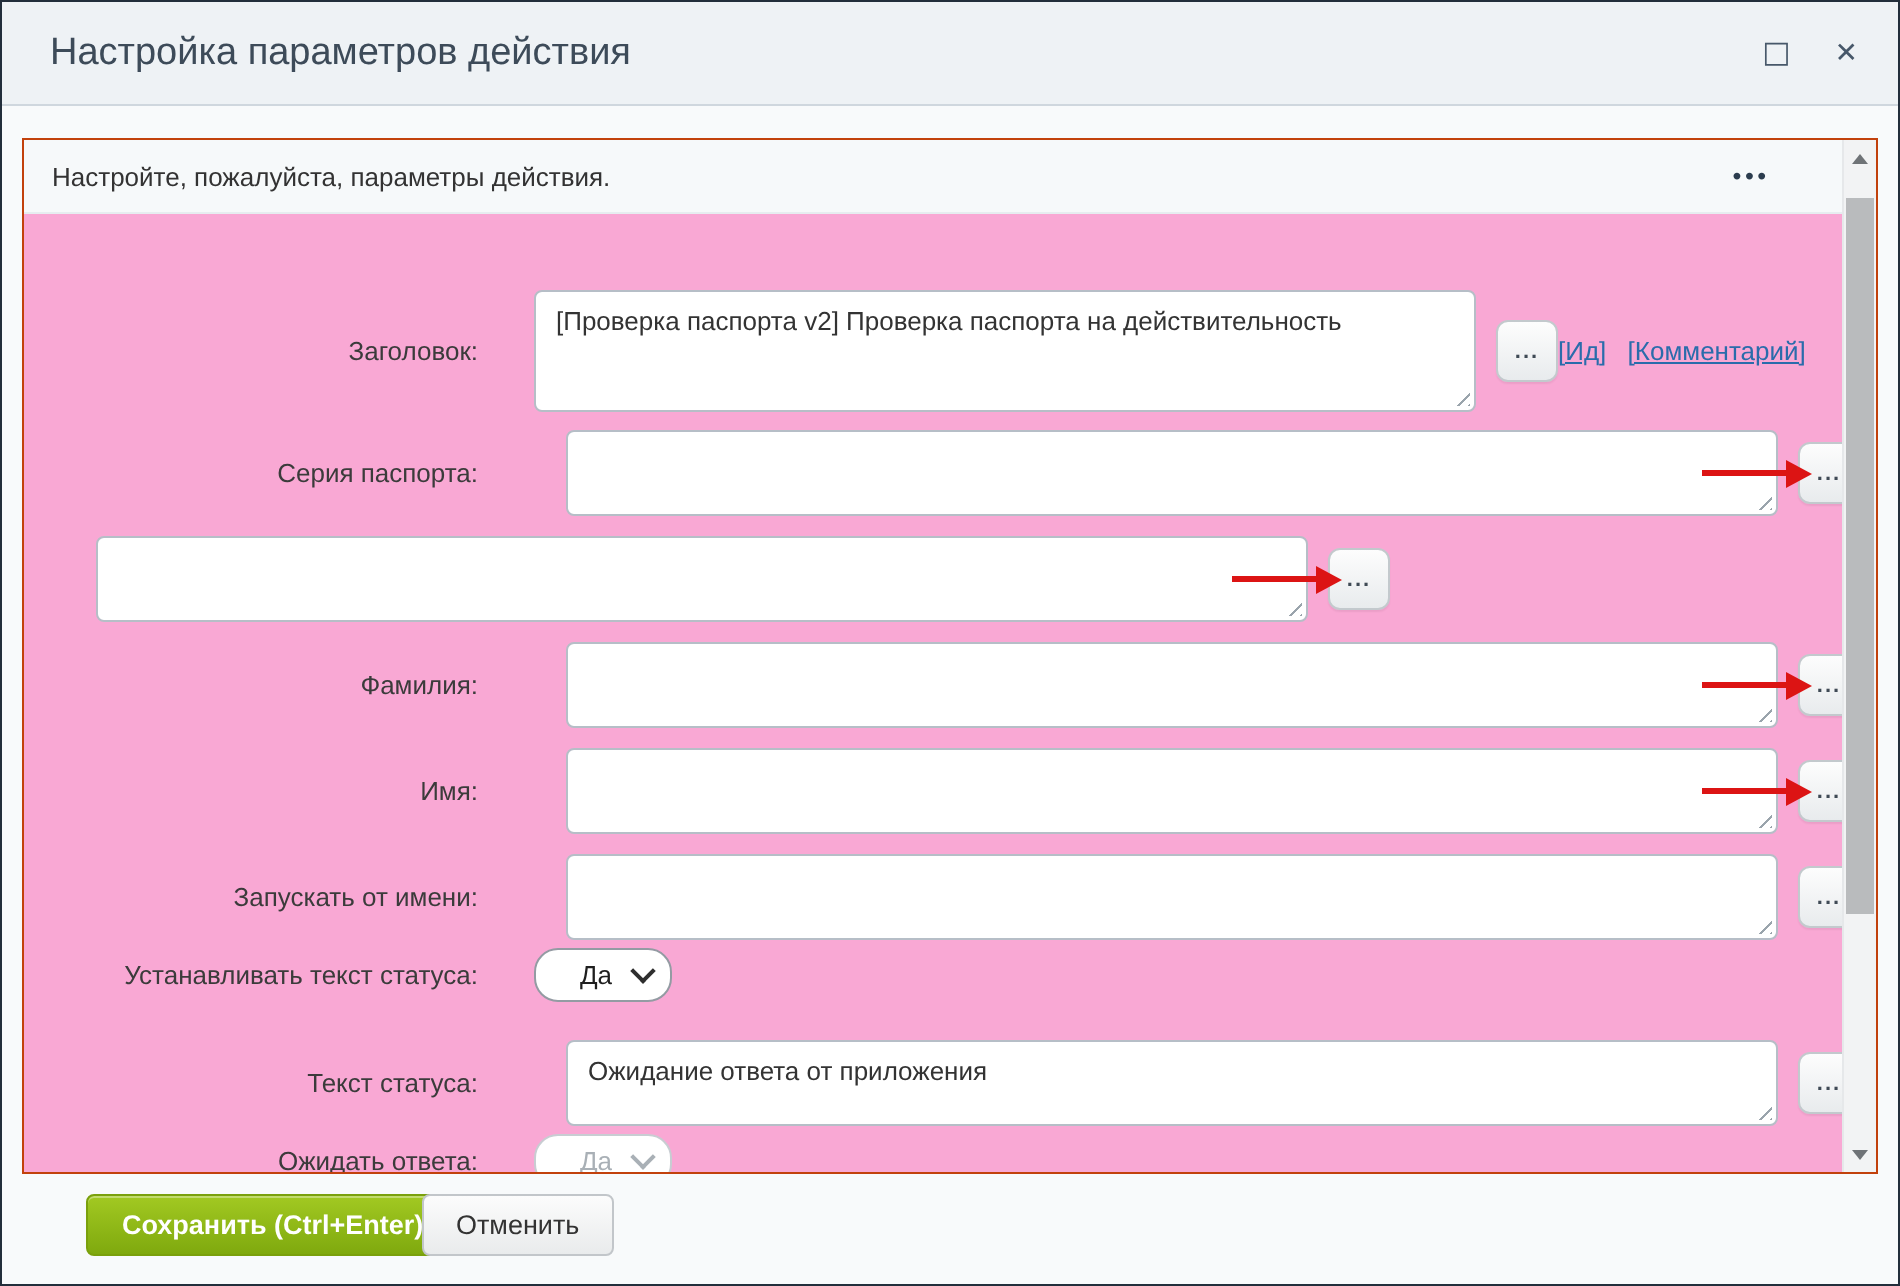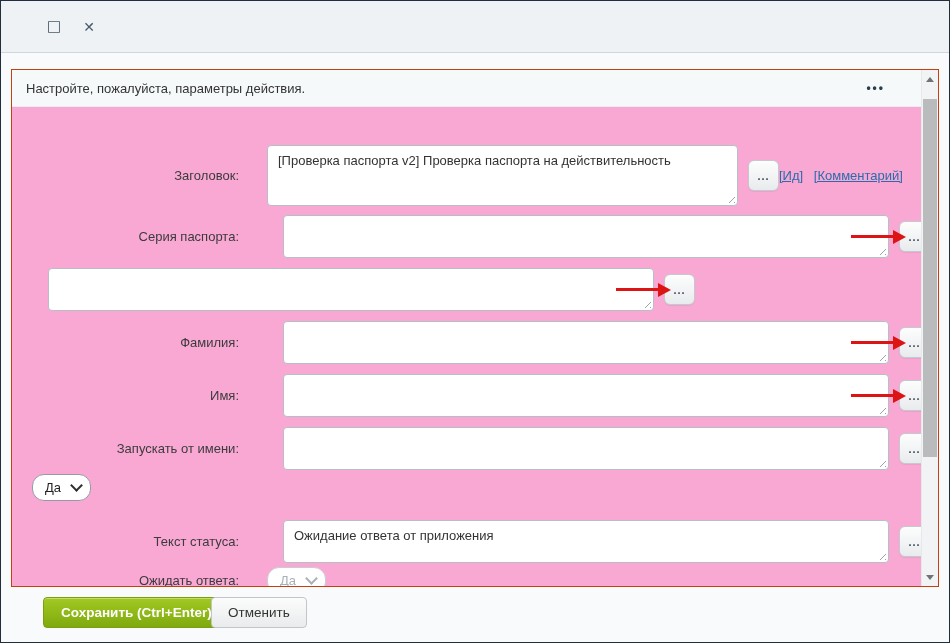--- a/index.html
+++ b/index.html
@@ -81,21 +81,21 @@
   .red-arrow .shaft{width:43px;height:3px;background:#dc1414;}
   .red-arrow .head{
     width:0;height:0;margin-left:-1px;
     border-left:13px solid #dc1414;
     border-top:7px solid transparent;border-bottom:7px solid transparent;
   }
   
   .select{
     height:27px;box-sizing:border-box;display:inline-flex;align-items:center;
     border:1px solid #949ba3;border-radius:12px;background:#fff;
-    padding:0 9px 0 12px;font-size:13px;color:#1f1f1f;cursor:pointer;
+    padding:0 9px 0 22px;font-size:13px;color:#1f1f1f;cursor:pointer;
   }
   .select .chev{
     width:7px;height:7px;border-right:2px solid #2e2e2e;border-bottom:2px solid #2e2e2e;
     transform:rotate(45deg);margin-left:11px;margin-top:-4px;
   }
   .select.disabled{color:#a9b0b6;border-color:#c8cdd2;cursor:default;}
   .select.disabled .chev{border-color:#a9b0b6;}
   
   .scrollbar{
     position:absolute;top:0;right:0;bottom:0;width:17px;
@@ -128,20 +128,21 @@
     background:linear-gradient(#fcfcfc,#e9ebec);
     border:1px solid #c2c6ca;
   }
 </style>
 </head>
 <body>
 
 <div class="dialog">
 
   <div class="titlebar">
+    <span class="title">Настройка параметров действия</span>
     <button class="winbtn">□</button>
     <button class="winbtn close">✕</button>
   </div>
 
   <div class="panel">
 
     <div class="panel-header">
       <span class="panel-msg">Настройте, пожалуйста, параметры действия.</span>
       <button class="menu-dots">•••</button>
     </div>
@@ -227,20 +228,21 @@
         <div class="ctl">
           <span class="ta-wrap">
             <textarea class="ta ta-sm" style=""></textarea>
             <i class="resizer"></i>
           </span>
           <button class="dots-btn">...</button>
         </div>
       </div>
 
       <div class="row" style="top:367px">
+        <label class="lbl">Устанавливать текст статуса:</label>
         <div class="ctl">
           <span class="select">
             <span>Да</span>
             <i class="chev"></i>
           </span>
         </div>
       </div>
 
       <div class="row" style="top:413px">
         <label class="lbl">Текст статуса:</label>

